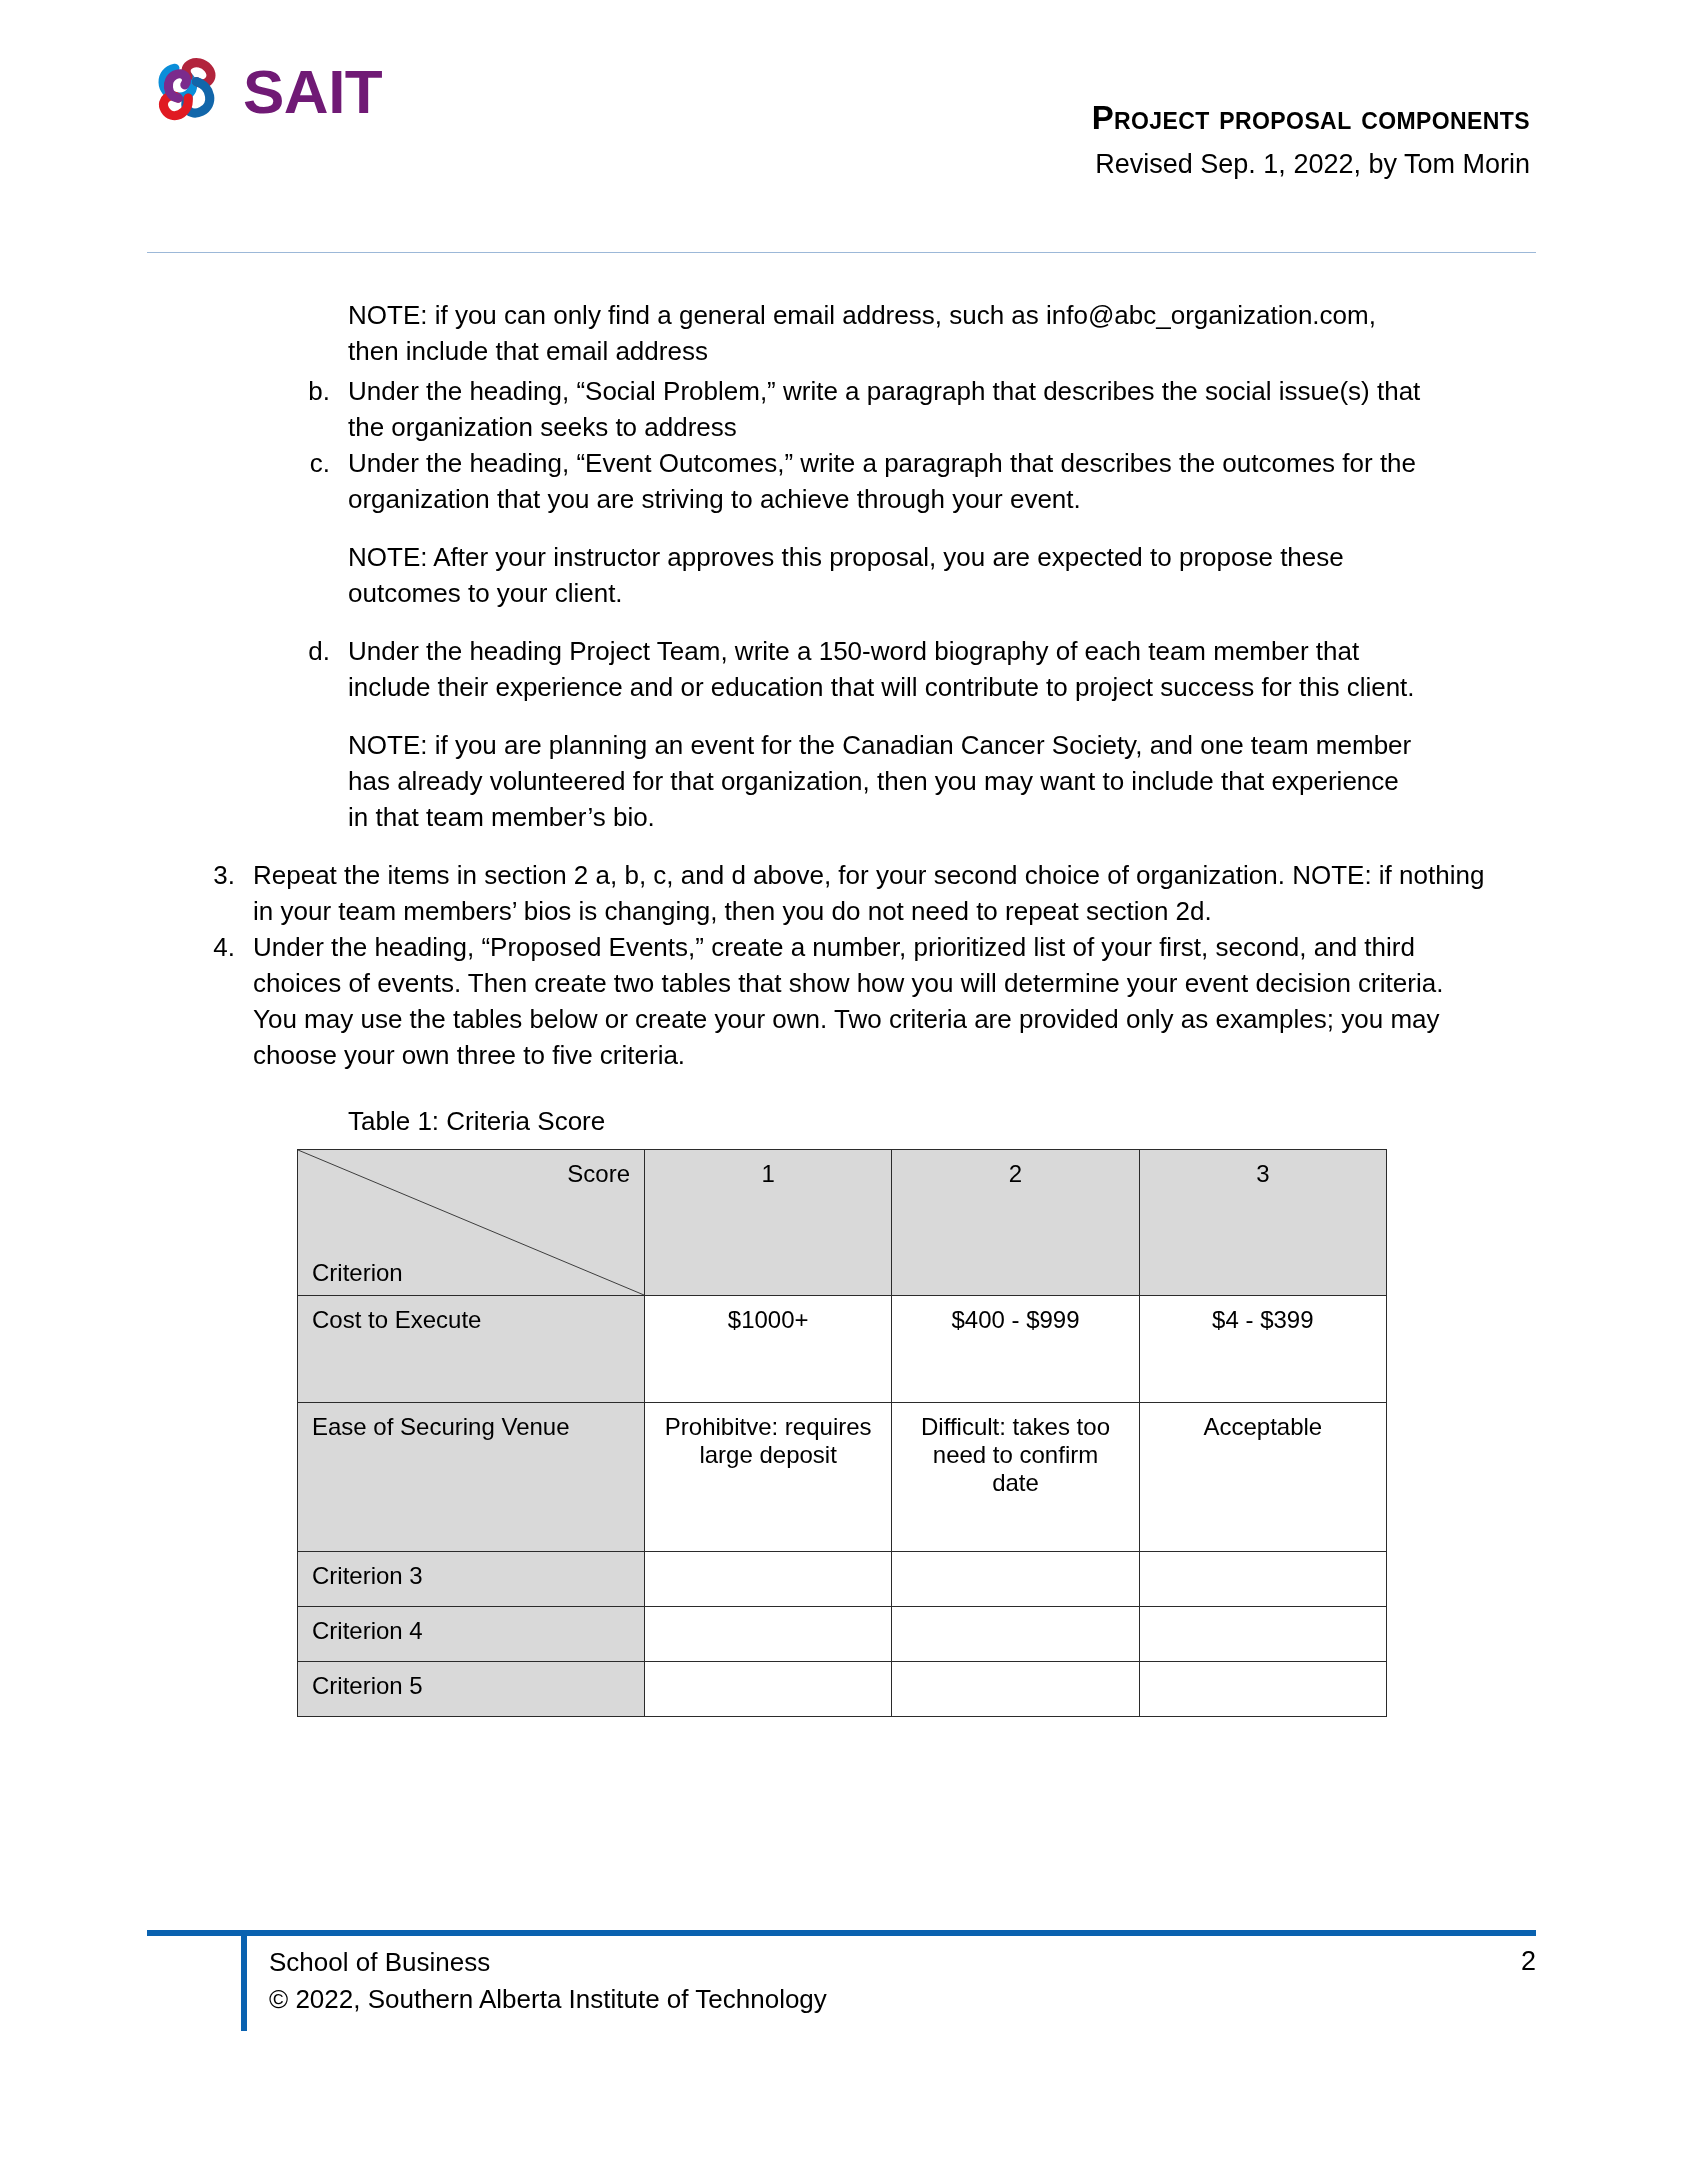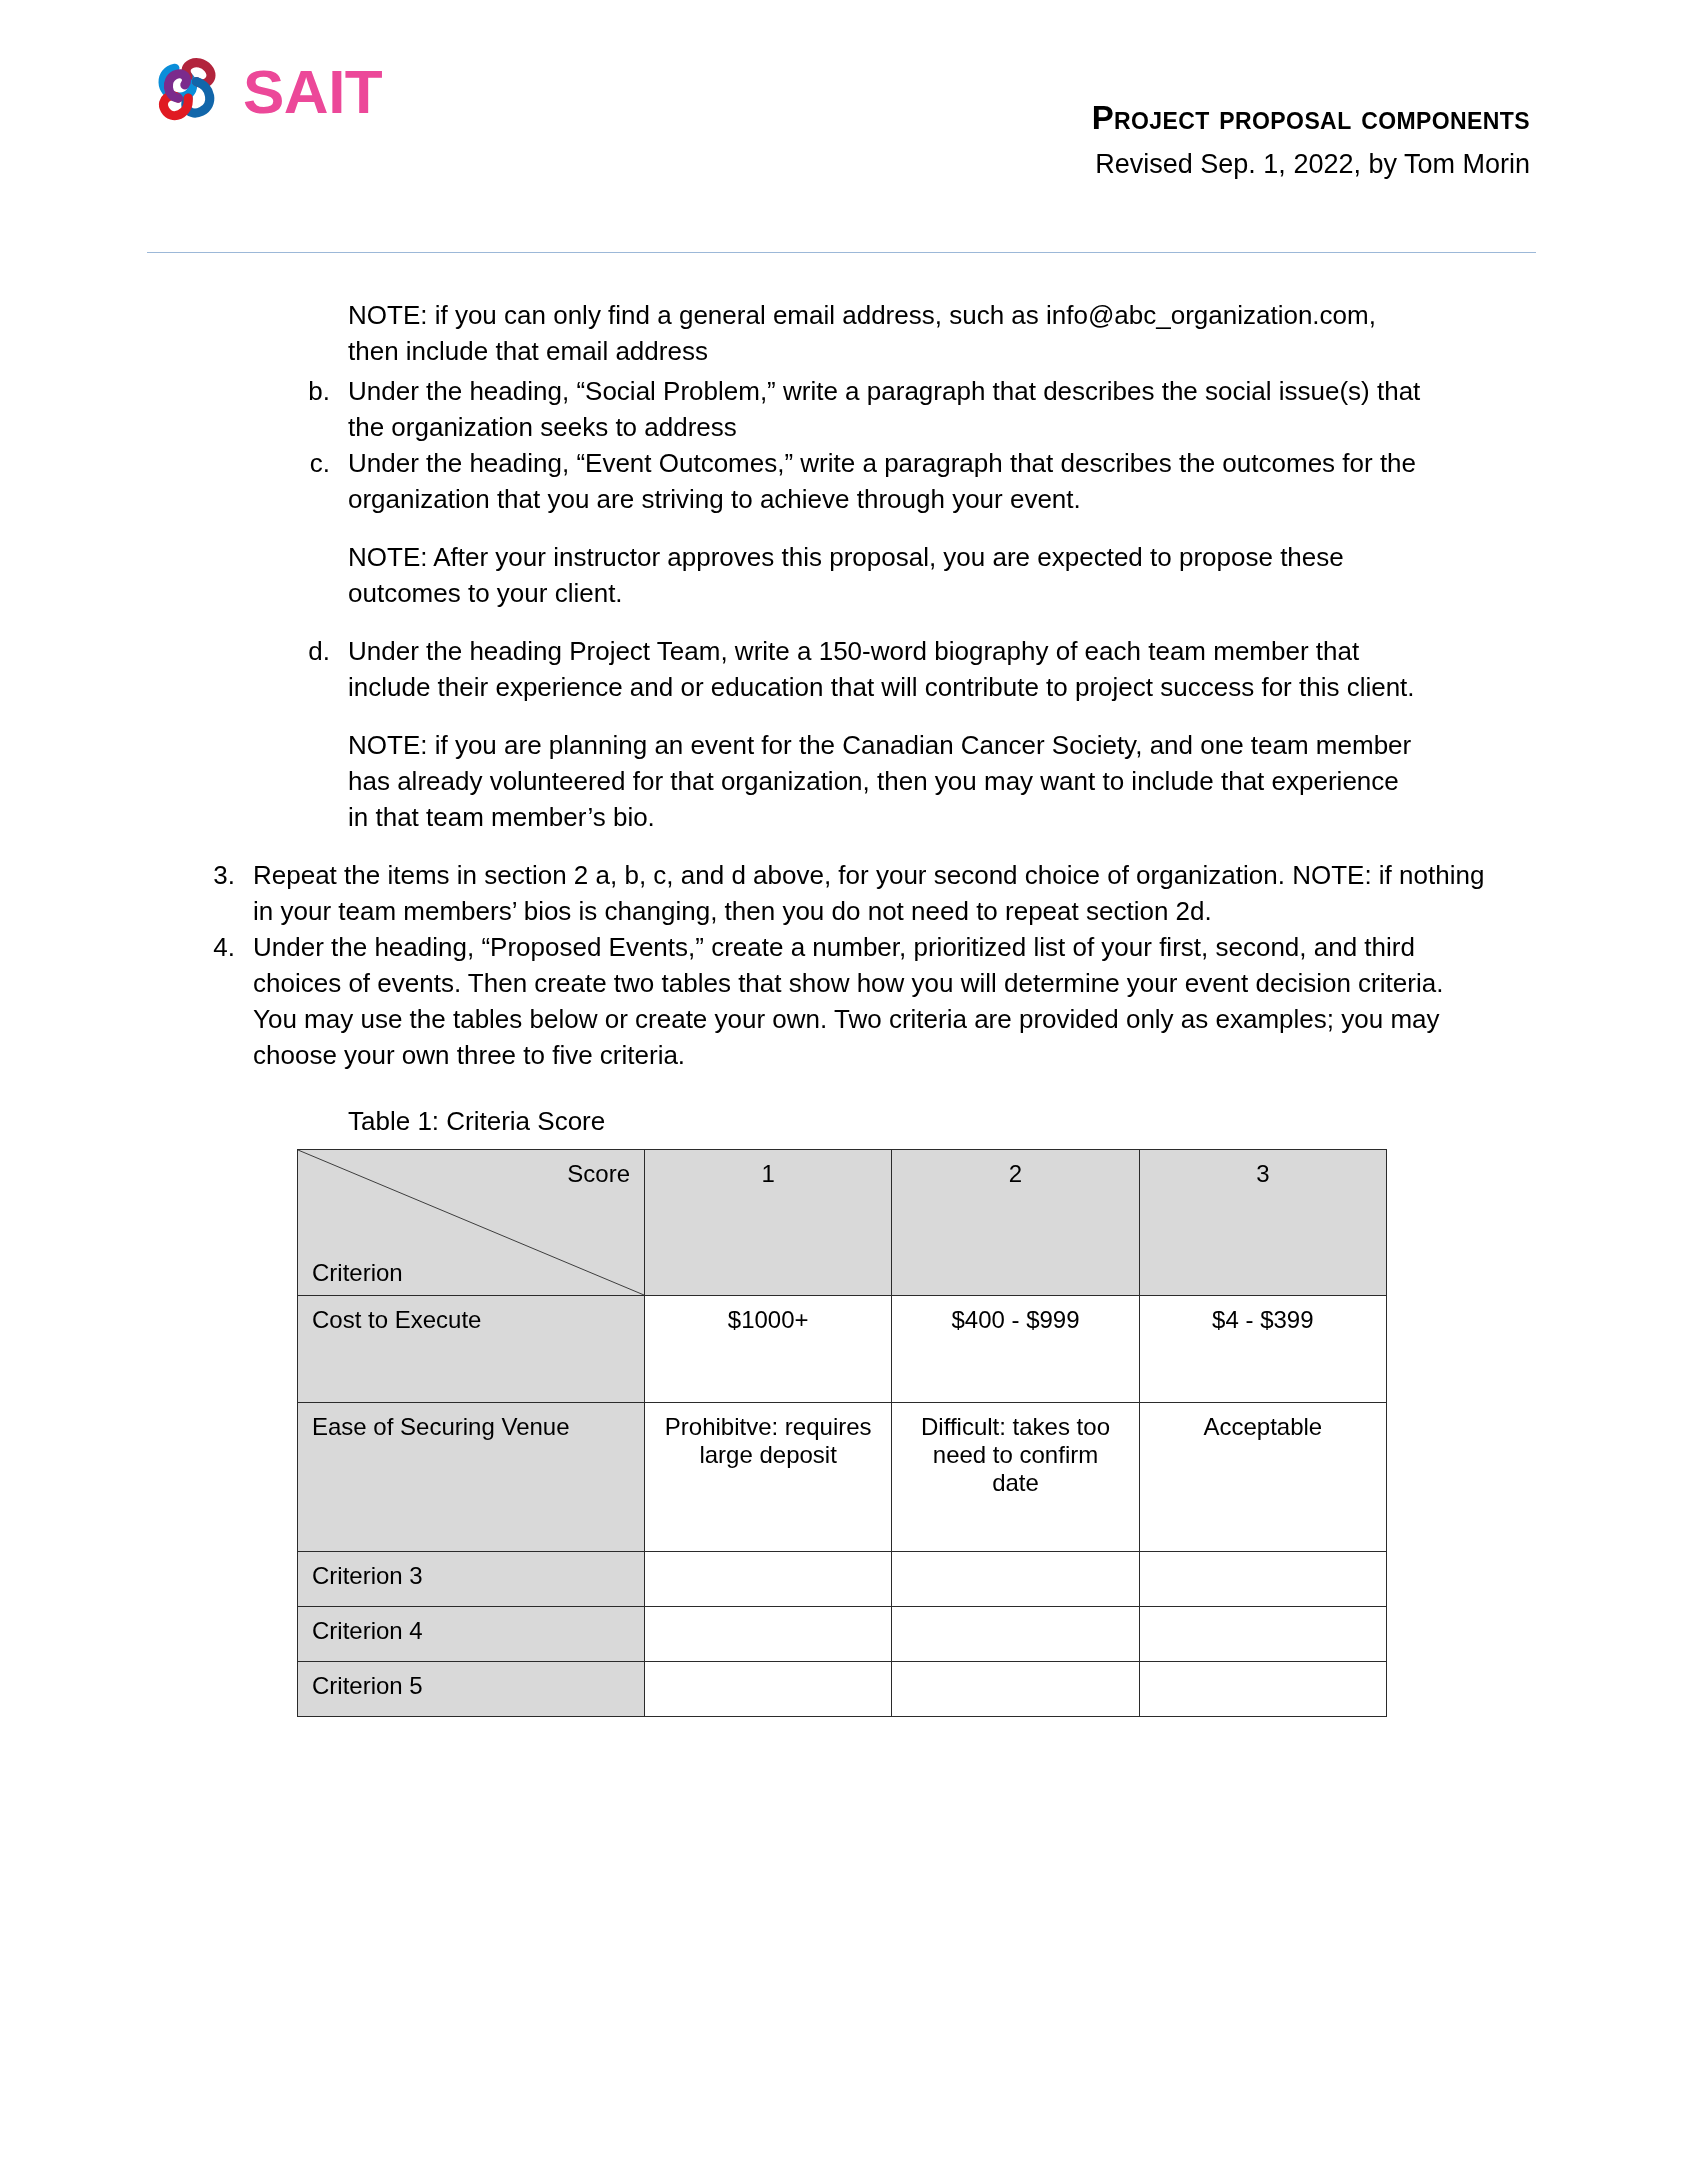--- a/index.html
+++ b/index.html
@@ -38,21 +38,21 @@
   .logo-mark {
     width: 83px;
     height: 83px;
     display: block;
   }
   .logo-word {
     font-family: "Liberation Sans", sans-serif;
     font-weight: bold;
     font-size: 62px;
     letter-spacing: -0.5px;
-    color: #ec4899;
+    color: #701a75;
     line-height: 1;
     margin-left: 2px;
   }
 
   .header-right {
     position: absolute;
     right: 153px;
     top: 101px;
     text-align: right;
   }
@@ -376,15 +376,26 @@
           <td class="cell-center"></td>
           <td class="cell-center"></td>
           <td class="cell-center"></td>
         </tr>
 
       </tbody>
     </table>
 
   </div>
 
+  <div class="footer">
+    <div class="footer-rule"></div>
+    <div class="footer-inner">
+      <div class="footer-bar"></div>
+      <div class="footer-text">
+        <div>School of Business</div>
+        <div>© 2022, Southern Alberta Institute of Technology</div>
+      </div>
+      <div class="footer-page">2</div>
+    </div>
+  </div>
 
 </div>
 
 
 </body></html>

